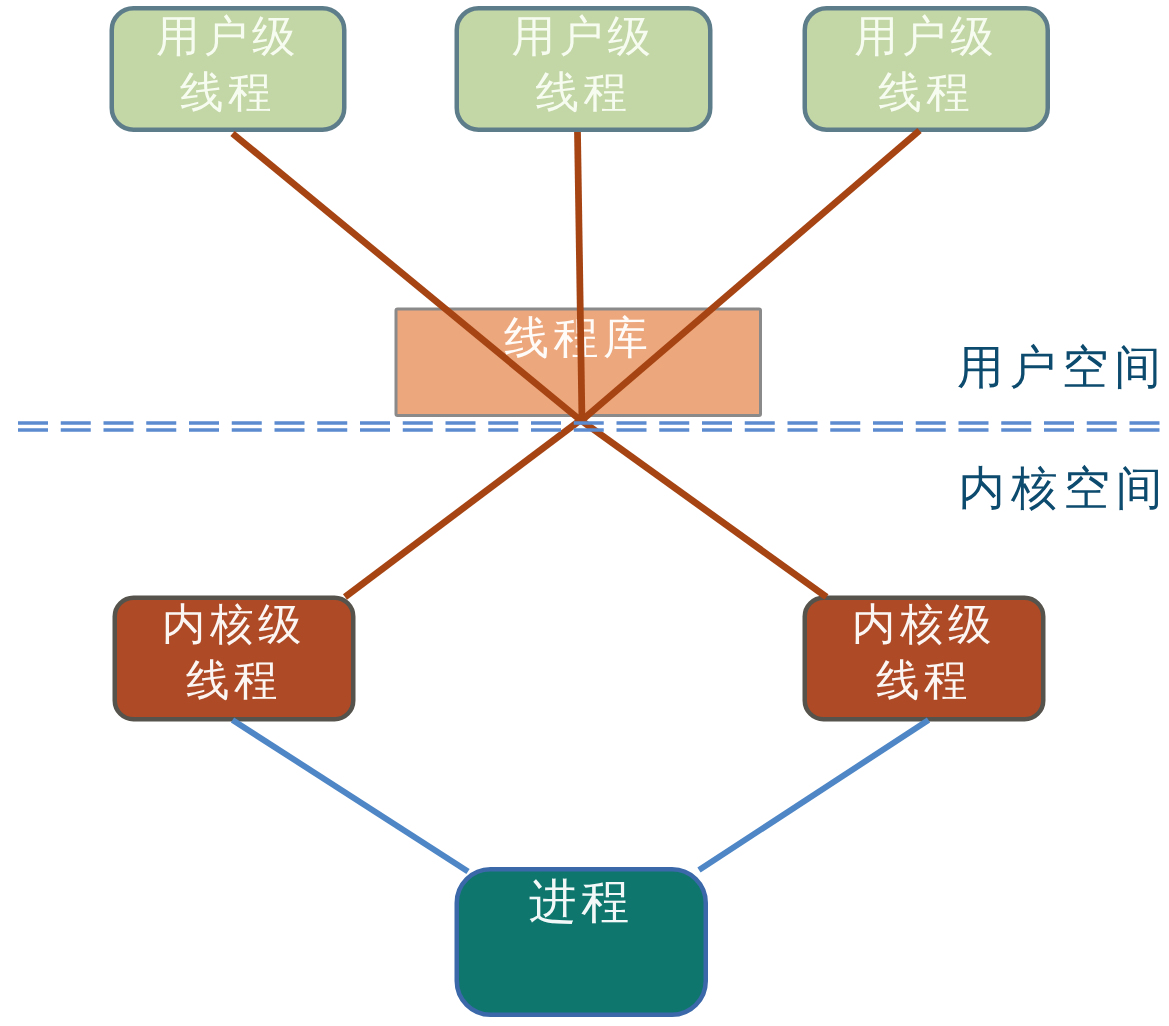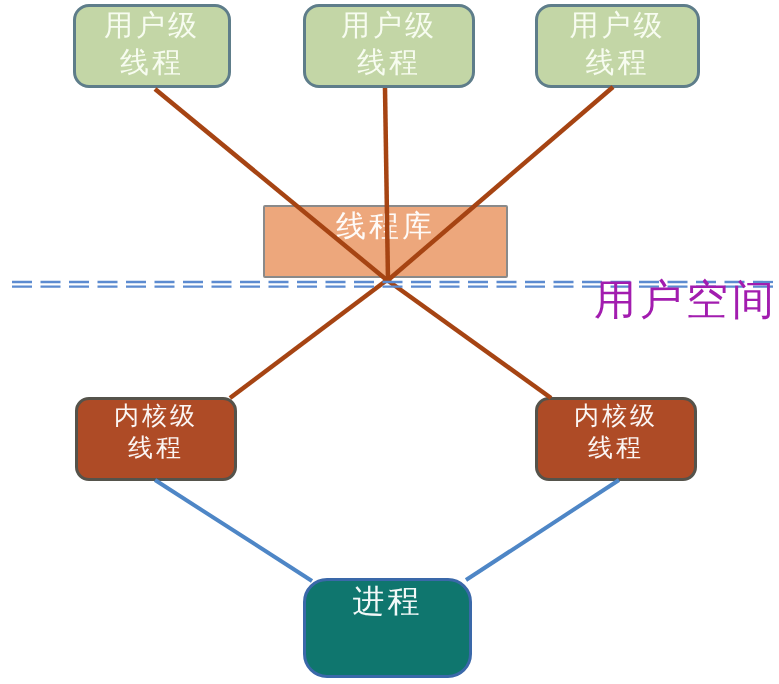--- a/index.html
+++ b/index.html
@@ -59,42 +59,42 @@
     border: 2px solid #8a8a8a;
     border-radius: 2px;
     font-size: 30px;
   }
   .kernel-thread {
     width: 162px;
     height: 84px;
     background: #ae4b26;
     border: 3px solid #55534b;
     border-radius: 14px;
-    font-size: 25px;
+    font-size: 29px;
+    font-family: Liberation Mono, monospace;
   }
   .kL { left: 75px;  top: 397px; }
   .kR { left: 535px; top: 397px; }
   .process-node {
     left: 303px;
     top: 578px;
     width: 169px;
     height: 100px;
     background: #0f766e;
     border: 3px solid #3a68a9;
     border-radius: 24px;
     font-size: 32px;
   }
   .region-label {
     position: absolute;
     z-index: 4;
-    color: #a21caf;
-    font-size: 42px;
+    color: #0c4a6e;
+    font-size: 31px;
     letter-spacing: 4px;
     white-space: nowrap;
-    margin-top: 48px;
   }
   .region-user   { right: 1px; top: 224px; }
   .region-kernel { right: 0px; top: 305px; }
 </style>
 </head>
 <body>
 
 <div class="stage">
 
   <div class="node user-thread u1">
@@ -121,20 +121,21 @@
   <div class="node kernel-thread kR">
     <span class="node-label">内核级
 线程</span>
   </div>
 
   <div class="node process-node">
     <span class="node-label">进程</span>
   </div>
 
   <div class="region-label region-user">用户空间</div>
+  <div class="region-label region-kernel">内核空间</div>
 
   <svg class="lines-layer" viewBox="0 0 779 684" xmlns="http://www.w3.org/2000/svg">
 
     <line x1="155" y1="89" x2="388" y2="281" stroke="#a64413" stroke-width="4.5"></line>
     <line x1="385" y1="88" x2="388" y2="281" stroke="#a64413" stroke-width="4.5"></line>
     <line x1="613" y1="87" x2="387" y2="281" stroke="#a64413" stroke-width="4.5"></line>
 
     <line x1="387" y1="280" x2="230" y2="398" stroke="#a64413" stroke-width="4.5"></line>
     <line x1="387" y1="280" x2="551" y2="398" stroke="#a64413" stroke-width="4.5"></line>
 

